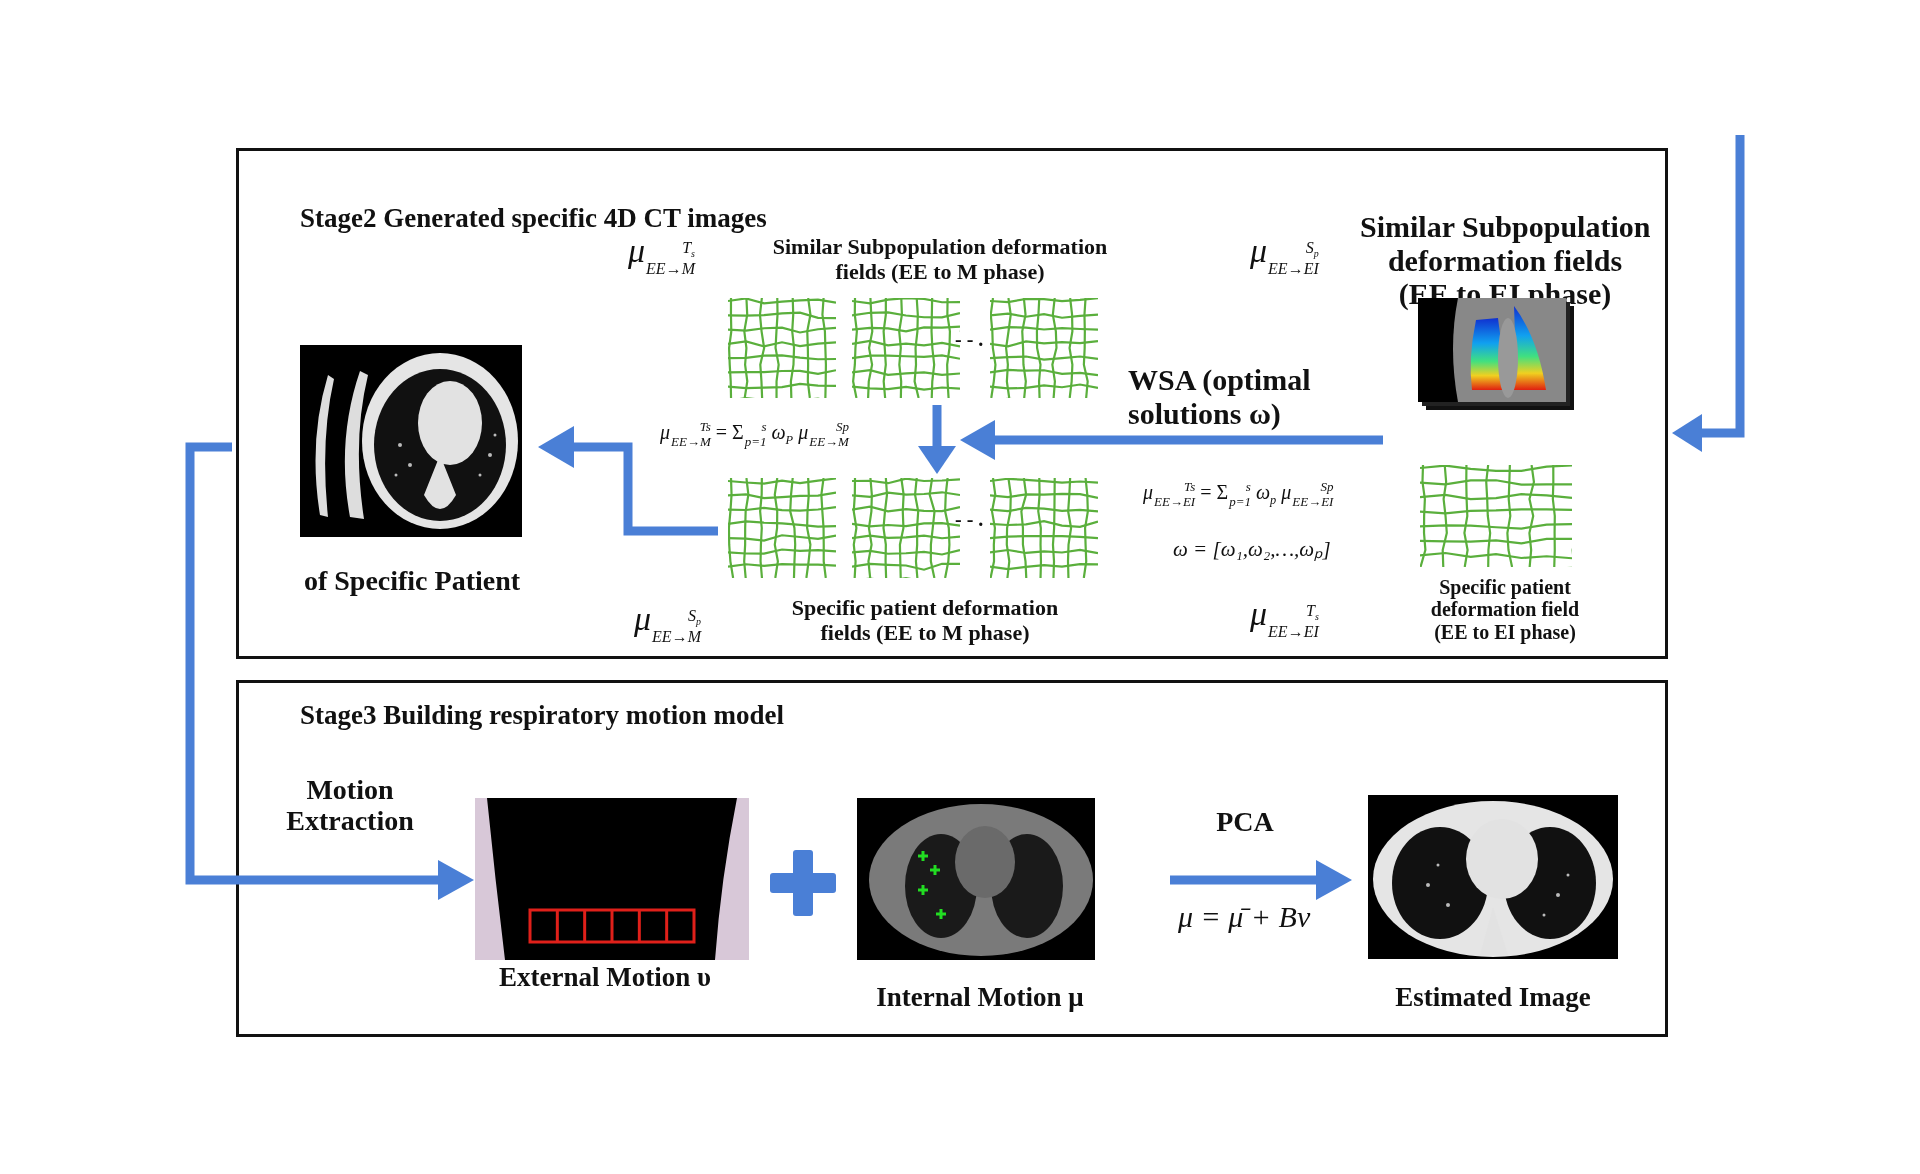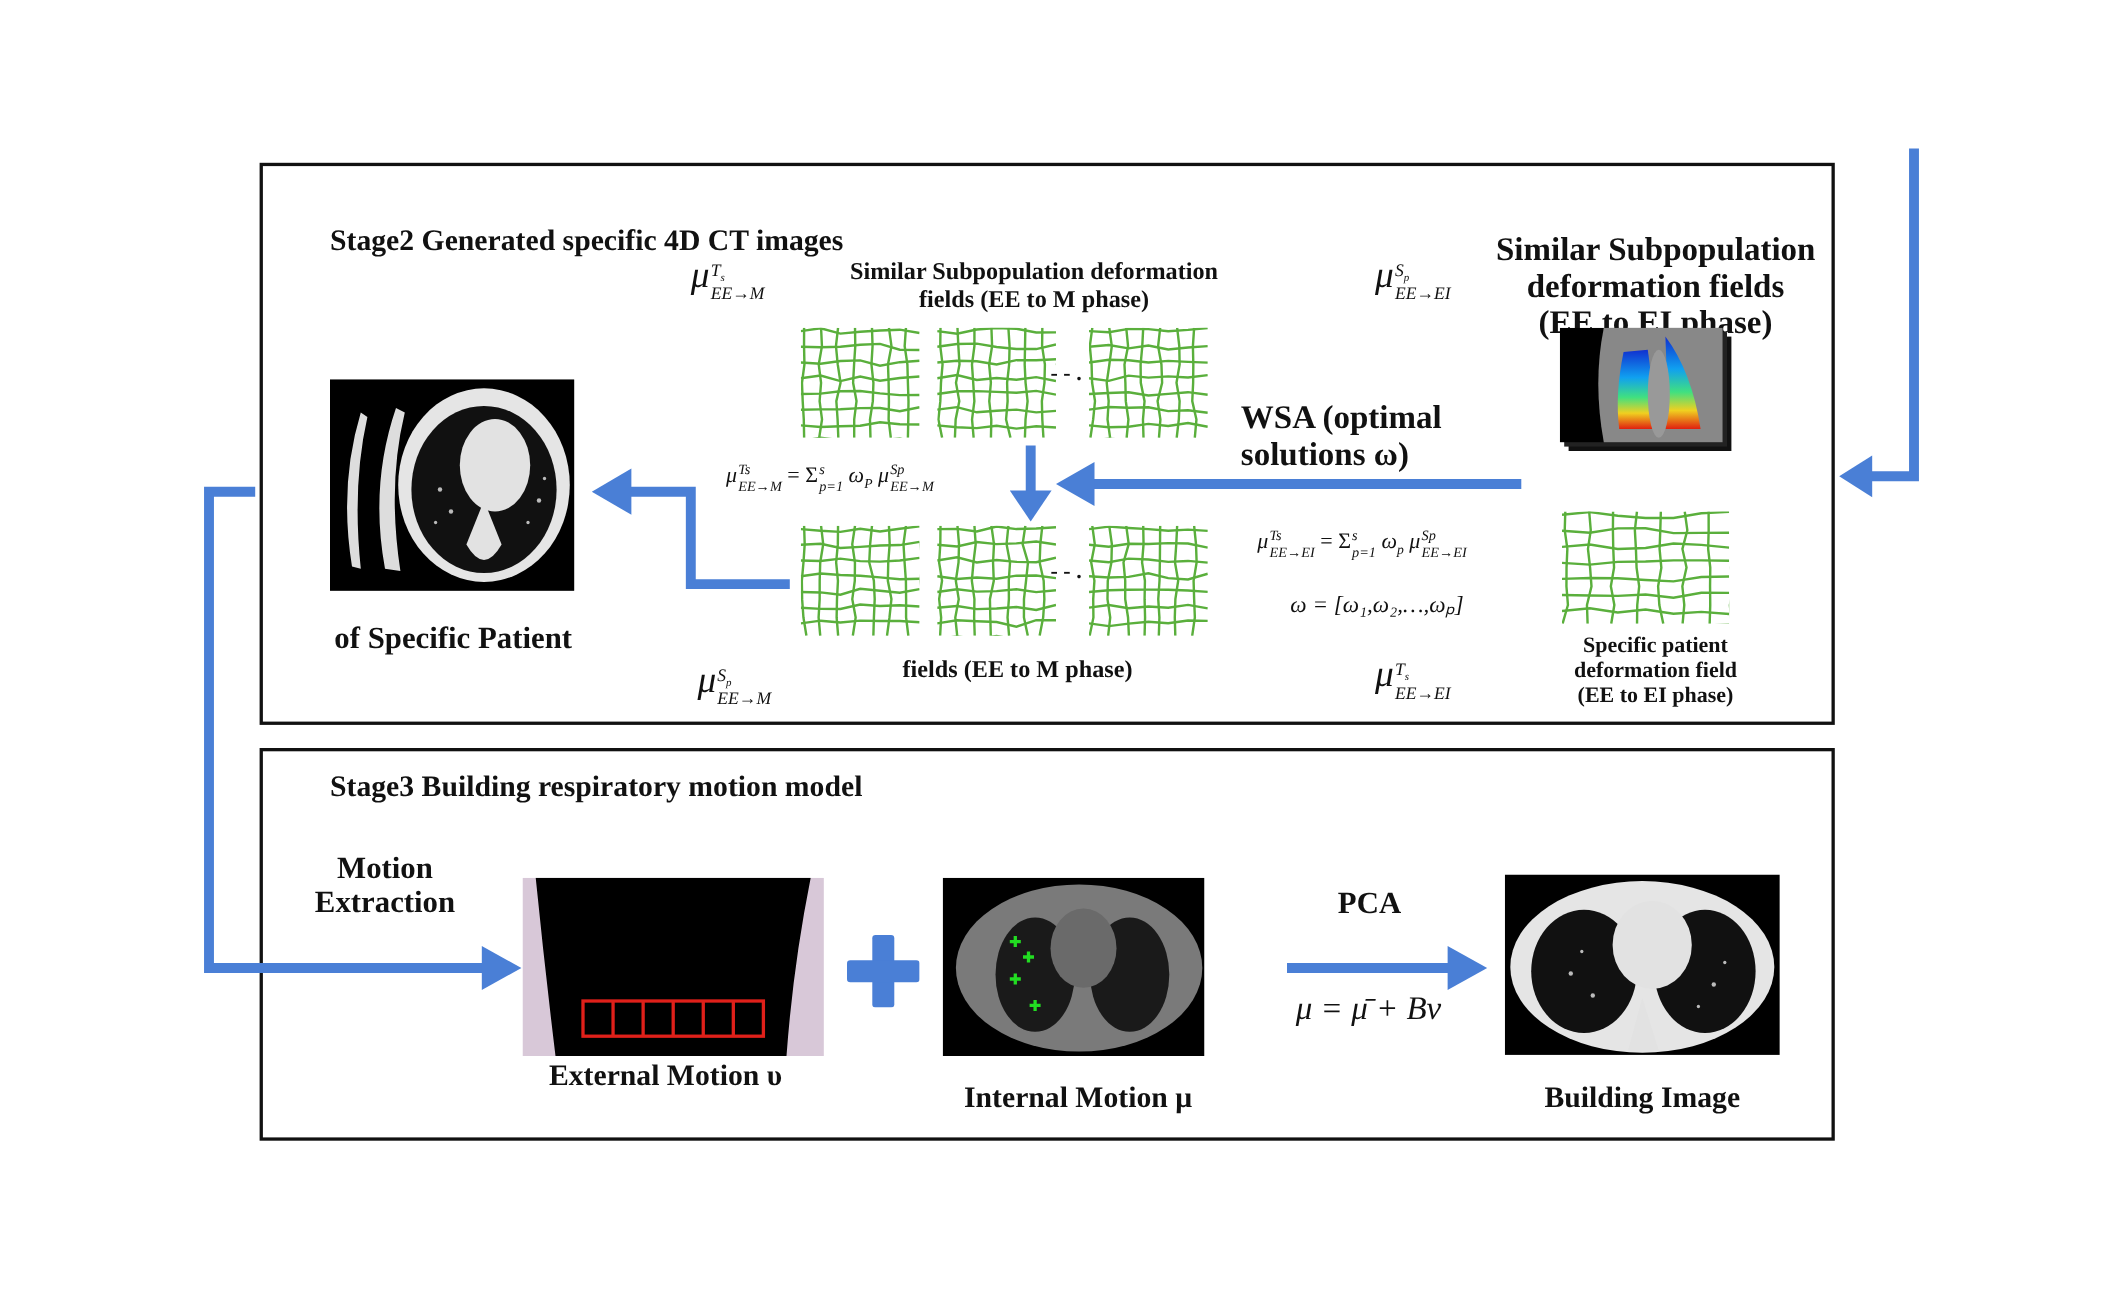--- a/index.html
+++ b/index.html
@@ -7,21 +7,21 @@
          font-family:"Liberation Serif", "DejaVu Serif", serif; color:#111; }
   .abs { position:absolute; }
   .box { position:absolute; border:3px solid #111; box-sizing:border-box; background:#fff; }
   .title { position:absolute; font-weight:bold; font-size:27px; white-space:nowrap; }
   .lbl { position:absolute; font-weight:bold; text-align:center; white-space:nowrap; line-height:1.12; }
   .lbl span { display:block; }
   .math { position:absolute; font-style:italic; white-space:nowrap; font-family:"Liberation Serif", serif; }
   .math sub, .math sup { font-size:62%; }
   .mu-big { font-size:34px; }
   .sup-sub { display:inline-flex; flex-direction:column; vertical-align:middle; line-height:1; font-size:16px; margin-left:1px; }
-  .sup-sub .s-up { margin-bottom:2px; }
+  .sup-sub .s-up { margin-bottom:2px;text-align:right; }
   svg.overlay { position:absolute; left:0; top:0; }
   .ct { position:absolute; background:#000; overflow:hidden; }
   .grid-img { position:absolute; }
 </style>
 </head>
 <body>
 
 <div class="box" style="left:236px; top:148px; width:1432px; height:511px;"></div>
 <div class="title" style="left:300px; top:168px;margin-top:35px;">Stage2 Generated specific 4D CT images</div>
 
@@ -187,20 +187,21 @@
     </span>
 </div>
 
 <div class="math" style="left:634px; top:600px;">
   <span class="mu-big">μ</span><span class="sup-sub">
       <span class="s-up"><span>S</span><sub>p</sub></span>
       <span>EE→M</span>
     </span>
 </div>
 <div class="lbl" style="left:740px; top:596px; width:370px; font-size:22px;">
+  <span>Specific patient deformation</span>
   <span>fields (EE to M phase)</span>
 </div>
 
 <div class="lbl" style="left:1128px; top:363px; font-size:30px; text-align:left;">
   <span>WSA (optimal</span>
   <span>solutions ω)</span>
 </div>
 
 <div class="math" style="left:1250px; top:232px;">
   <span class="mu-big">μ</span><span class="sup-sub">
@@ -354,21 +355,21 @@
     <g fill="#bbb">
       <circle cx="60" cy="90" r="2"></circle>
         <circle cx="80" cy="110" r="2"></circle>
         <circle cx="70" cy="70" r="1.5"></circle>
       <circle cx="190" cy="100" r="2"></circle>
         <circle cx="200" cy="80" r="1.5"></circle>
         <circle cx="176" cy="120" r="1.5"></circle>
     </g>
   </svg>
 </div>
-<div class="lbl" style="left:1353px; top:982px; width:280px; font-size:27px;">Building Image</div>
+<div class="lbl" style="left:1353px; top:982px; width:280px; font-size:27px;">Estimated Image</div>
 
 <svg class="overlay" width="1920" height="1174" style="pointer-events:none;">
   <g fill="none" stroke="#4a7fd6" stroke-width="9" stroke-linejoin="miter">
 
     <polyline points="1740,135 1740,433 1700,433"></polyline>
 
     <line x1="1383" y1="440" x2="990" y2="440"></line>
 
     <line x1="937" y1="405" x2="937" y2="450"></line>
 

